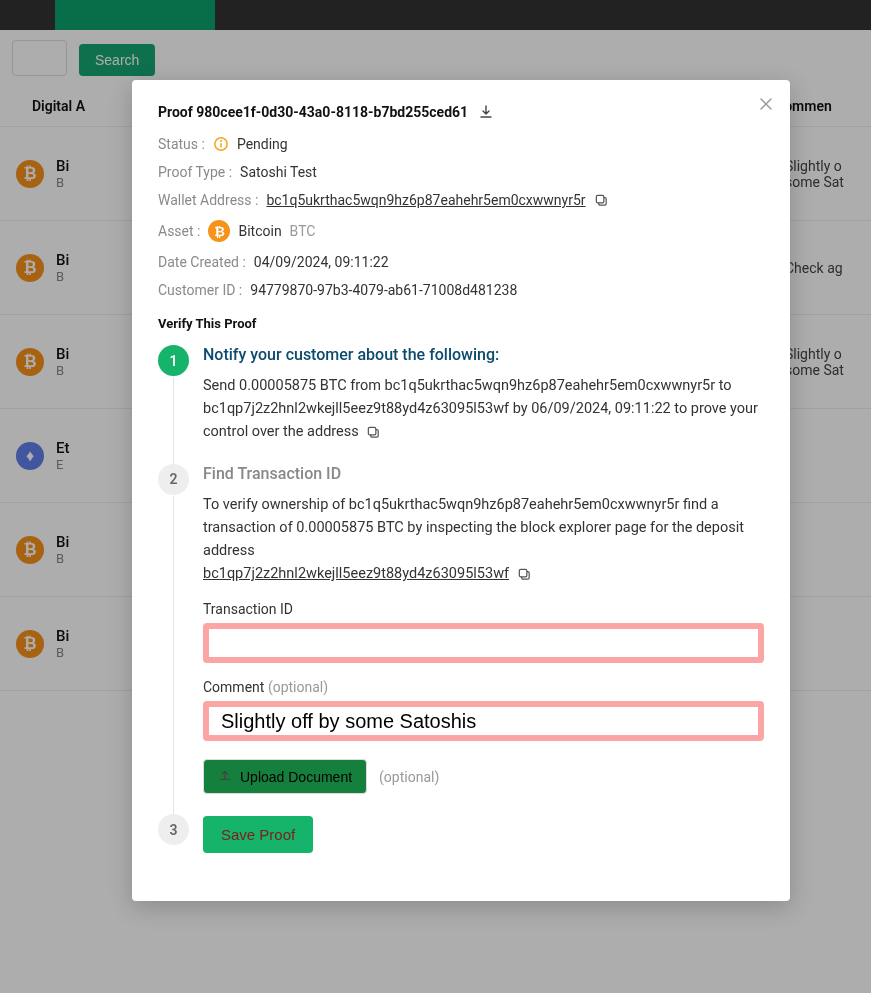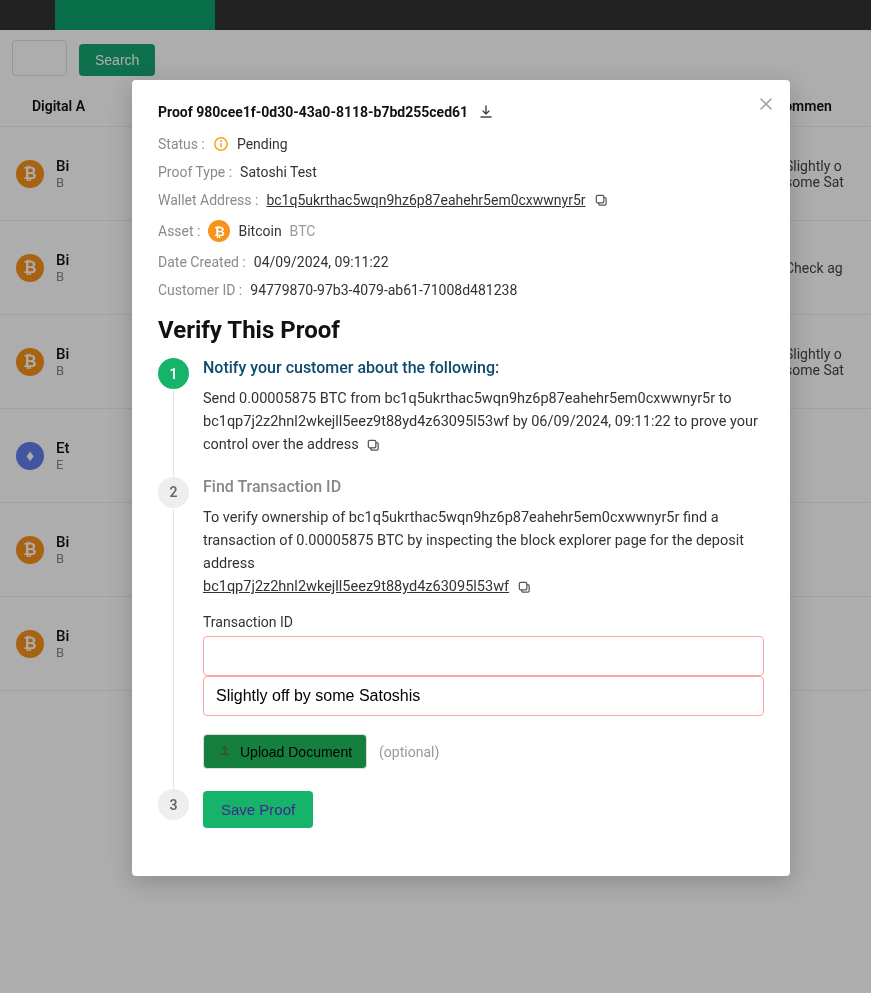--- a/index.html
+++ b/index.html
@@ -27,39 +27,39 @@
   .row .comment { margin-left:auto; width:70px; font-size:14px; color:#444;}
   .overlay { position:absolute; inset:0; background:rgba(0,0,0,0.32);}
   .modal { position:absolute; top:80px; left:132px; width:658px; background:#fff; border-radius:4px; padding:24px 26px 28px 26px; box-shadow:0 6px 24px rgba(0,0,0,0.2);}
   .modal-close { position:absolute; top:16px; right:16px; color:#999; cursor:pointer;}
   .modal h2 { font-size:14px; font-weight:700; margin:0 0 16px 0; display:flex; align-items:center; gap:10px;}
   .meta-row { display:flex; align-items:center; gap:8px; font-size:14px; color:#333; margin:12px 0;}
   .meta-row .lbl { color:#8a8a8a; }
   .meta-row .addr { text-decoration:underline; color:#333;}
   .btc-inline { width:22px; height:22px; border-radius:50%; background:#f7931a; display:inline-flex; align-items:center; justify-content:center; color:#fff; font-size:13px; font-weight:bold;}
   .status-icon svg { display:block;}
-  .sect-title { font-size:24px; font-weight:700; margin:18px 0 14px 0;}
+  .sect-title { font-size:13px; font-weight:700; margin:18px 0 14px 0;}
   .steps { position:relative; }
   .step { display:flex; gap:14px; position:relative; padding-bottom:20px; align-items:flex-start;}
   .step::before { content:""; position:absolute; left:15px; top:32px; bottom:0; width:1px; background:#e5e5e5;}
   .step:last-child::before { display:none;}
   .step .num { width:31px; height:31px; border-radius:50%; display:flex; align-items:center; justify-content:center; font-size:14px; font-weight:600; flex-shrink:0; z-index:1;}
   .num.active { background:#15b46a; color:#fff;}
   .num.idle   { background:#eee; color:#666;}
   .step-body { flex:1;}
   .step-title { font-size:16px; font-weight:500; color:#0c4a6e; margin-bottom:10px;}
   .step-title.muted { color:#888;}
   .step-text { font-size:14.5px; line-height:1.6; color:#333;}
   .step-text a { color:#333; text-decoration:underline;}
   .form-label { font-size:14px; color:#333; margin:16px 0 6px 0;}
   .form-label .opt { color:#999;}
-  .text-input { width:100%; height:40px; border:1px solid #fca5a5; border-radius:4px; padding:0 12px; font-size:16px;}
+  .text-input { width:100%; height:40px; border:6px solid #fca5a5; border-radius:4px; padding:0 12px; font-size:20px;}
   .upload-row { display:flex; align-items:center; gap:12px; margin-top:18px;}
   .upload-btn { display:flex; align-items:center; gap:8px; border:1px solid #ddd; background:#15803d; padding:8px 14px; font-size:14px; border-radius:4px; cursor:pointer;}
-  .save-btn { background:#15b46a; color:#4c1d95; border:none; padding:10px 18px; font-size:15px; border-radius:4px; cursor:pointer;}
+  .save-btn { background:#15b46a; color:#7f1d1d; border:none; padding:10px 18px; font-size:15px; border-radius:4px; cursor:pointer;}
   .copy-ico, .dl-ico { display:inline-flex; color:#555;}
 </style>
 </head>
 <body>
 
 <div class="topbar">
   <div class="seg"></div>
   <div class="seg active"></div>
 </div>
 
@@ -218,20 +218,24 @@
             <svg width="15" height="15" viewBox="0 0 16 16">
                 <rect x="5" y="5" width="8" height="8" rx="1.5" stroke="#555" stroke-width="1.3" fill="none"></rect>
                 <rect x="2.5" y="2.5" width="8" height="8" rx="1.5" stroke="#555" stroke-width="1.3" fill="#fff"></rect>
               </svg>
           </span>
         </div>
 
         <div class="form-label">Transaction ID</div>
         <input class="text-input" style="">
 
+        <div class="form-label">
+          <span>Comment</span>
+          <span class="opt">(optional)</span>
+        </div>
         <input class="text-input" value="Slightly off by some Satoshis" style="">
 
         <div class="upload-row">
           <button class="upload-btn">
             <span>
               <svg width="14" height="14" viewBox="0 0 16 16">
                   <path d="M8 12V4m0 0L5 7m3-3l3 3M3 13h10" stroke="#444" stroke-width="1.4" fill="none" stroke-linecap="round" stroke-linejoin="round"></path>
                 </svg>
             </span>
             <span>Upload Document</span>

